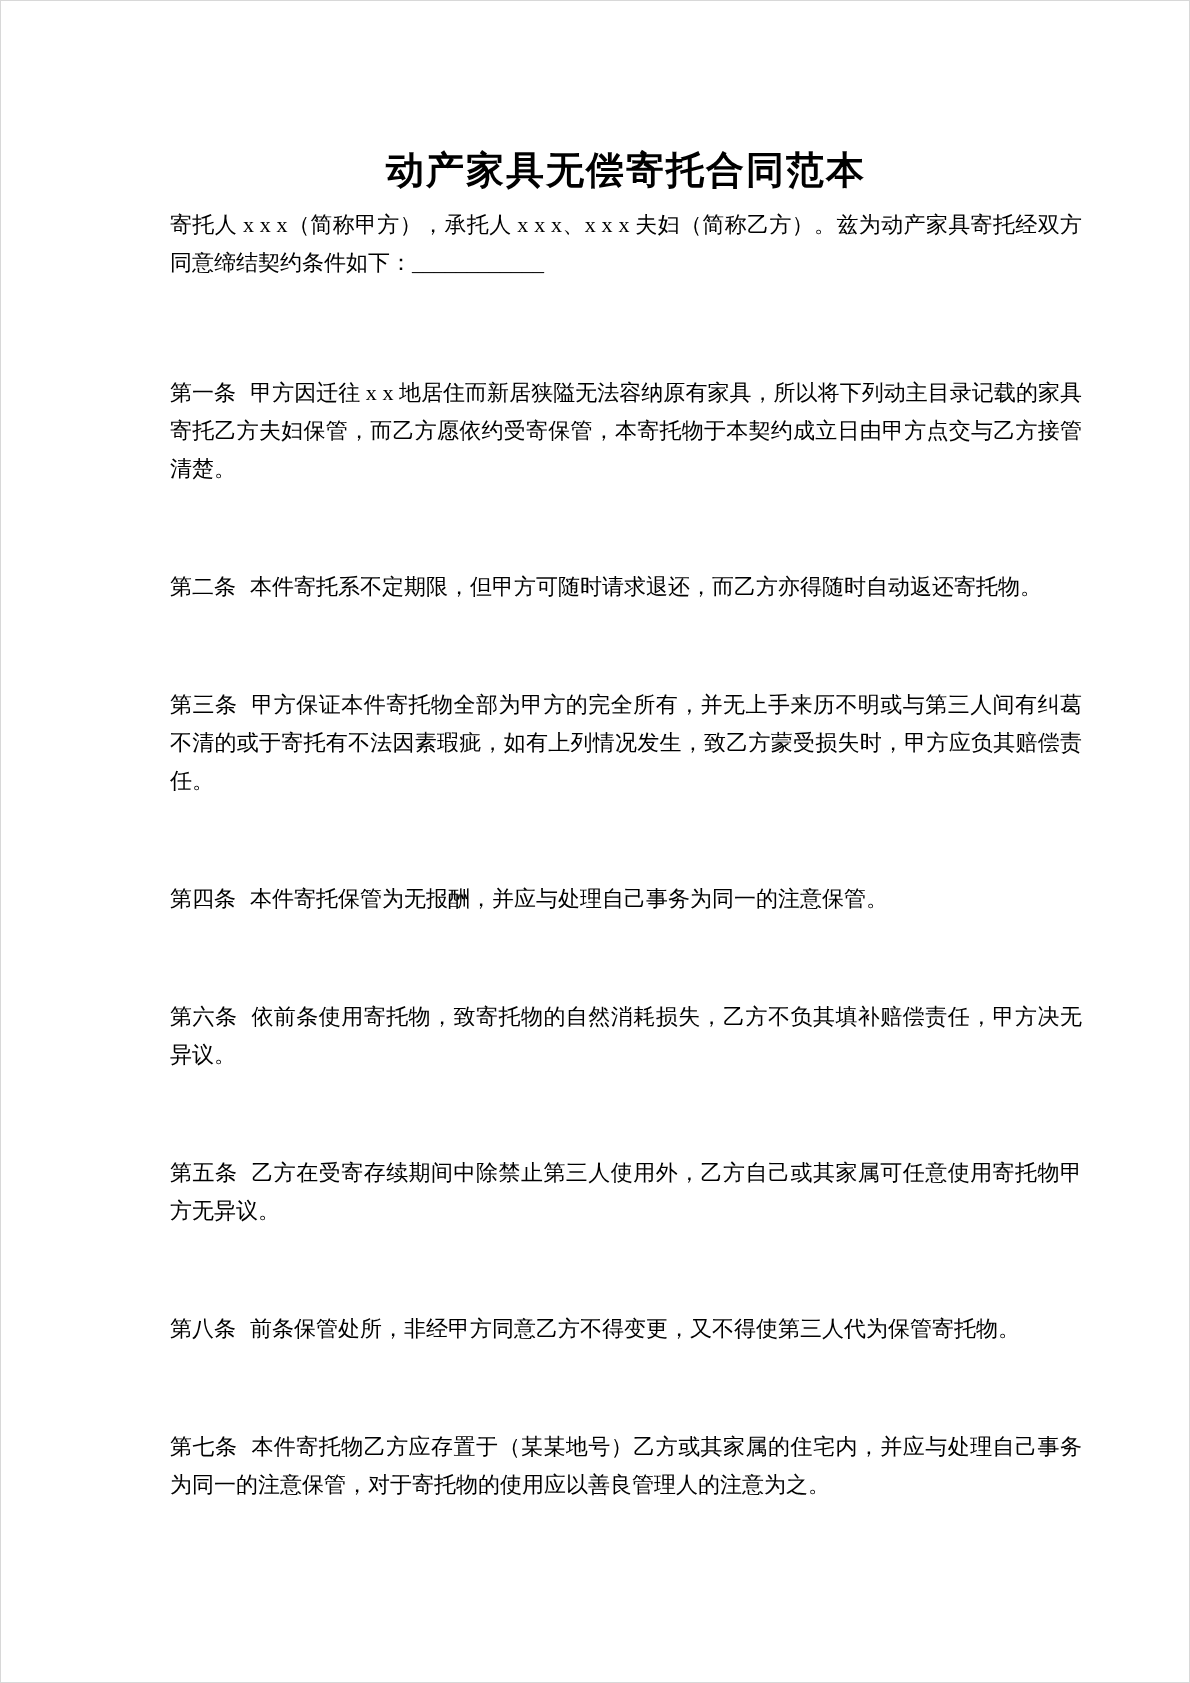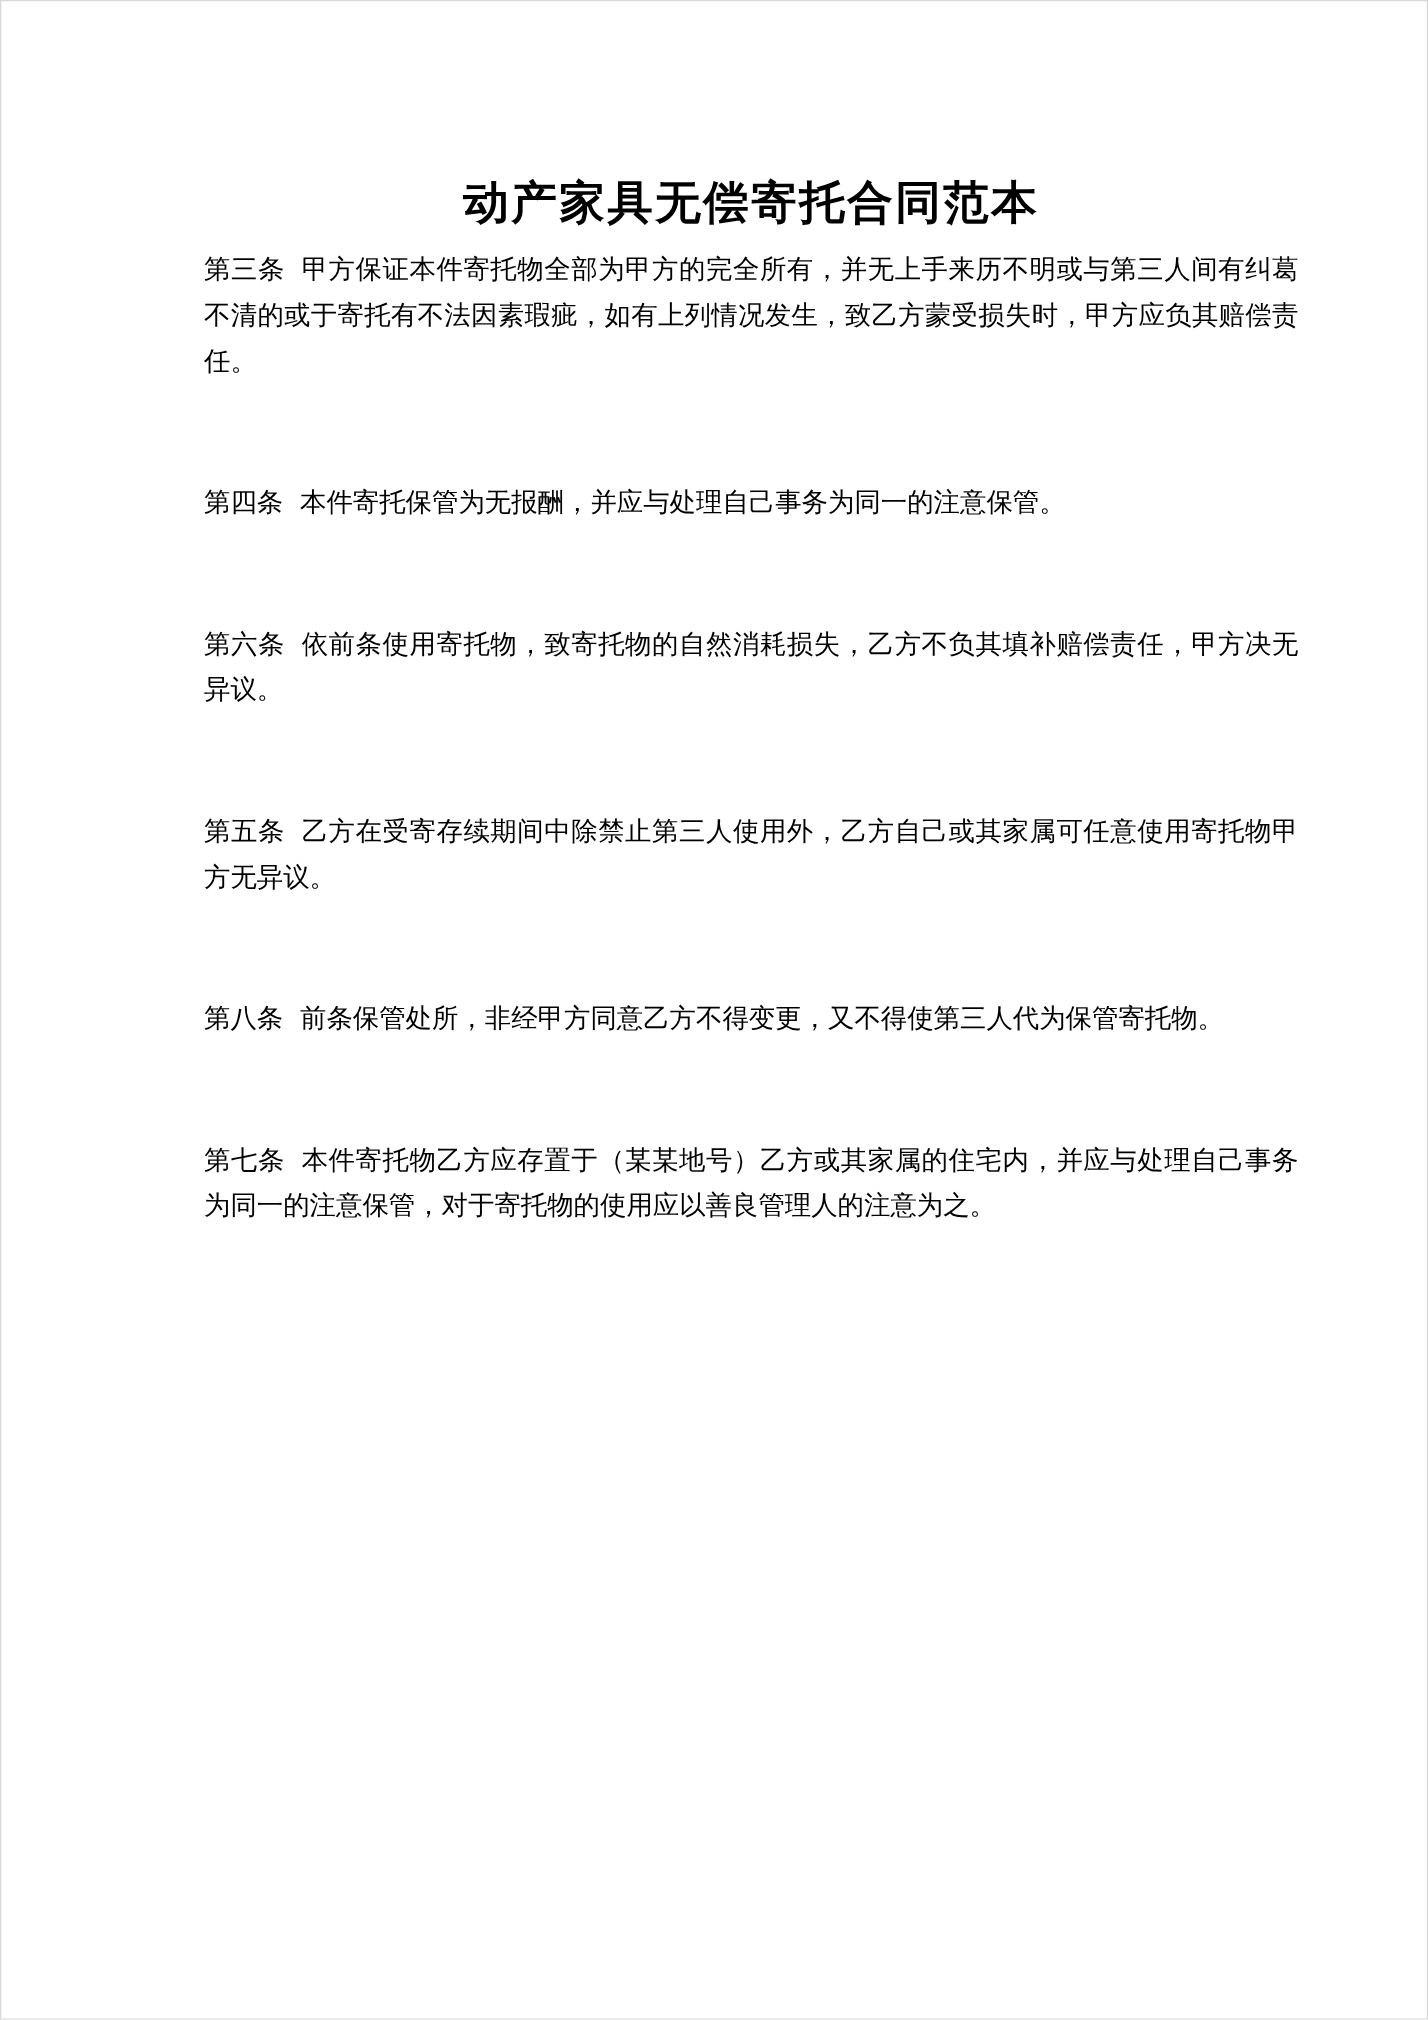--- a/index.html
+++ b/index.html
@@ -48,22 +48,25 @@
   .article:last-child { margin-bottom: 0; }
   .article-label { margin-right: 14px; }
 </style>
 </head>
 <body>
 
 <div class="page">
 
   <h1 class="doc-title">动产家具无偿寄托合同范本</h1>
 
+  <p class="intro"><span>寄托人 x x x（简称甲方），承托人 x x x、x x x 夫妇（简称乙方）。兹为动产家具寄托经双方同意缔结契约条件如下：</span><span class="blank-line">____________</span></p>
 
+  <p class="article"><span class="article-label">第一条</span><span>甲方因迁往 x x 地居住而新居狭隘无法容纳原有家具，所以将下列动主目录记载的家具寄托乙方夫妇保管，而乙方愿依约受寄保管，本寄托物于本契约成立日由甲方点交与乙方接管清楚。</span></p>
 
+  <p class="article"><span class="article-label">第二条</span><span>本件寄托系不定期限，但甲方可随时请求退还，而乙方亦得随时自动返还寄托物。</span></p>
 
   <p class="article"><span class="article-label">第三条</span><span>甲方保证本件寄托物全部为甲方的完全所有，并无上手来历不明或与第三人间有纠葛不清的或于寄托有不法因素瑕疵，如有上列情况发生，致乙方蒙受损失时，甲方应负其赔偿责任。</span></p>
 
   <p class="article"><span class="article-label">第四条</span><span>本件寄托保管为无报酬，并应与处理自己事务为同一的注意保管。</span></p>
 
   <p class="article"><span class="article-label">第六条</span><span>依前条使用寄托物，致寄托物的自然消耗损失，乙方不负其填补赔偿责任，甲方决无异议。</span></p>
 
   <p class="article"><span class="article-label">第五条</span><span>乙方在受寄存续期间中除禁止第三人使用外，乙方自己或其家属可任意使用寄托物甲方无异议。</span></p>
 
   <p class="article"><span class="article-label">第八条</span><span>前条保管处所，非经甲方同意乙方不得变更，又不得使第三人代为保管寄托物。</span></p>

